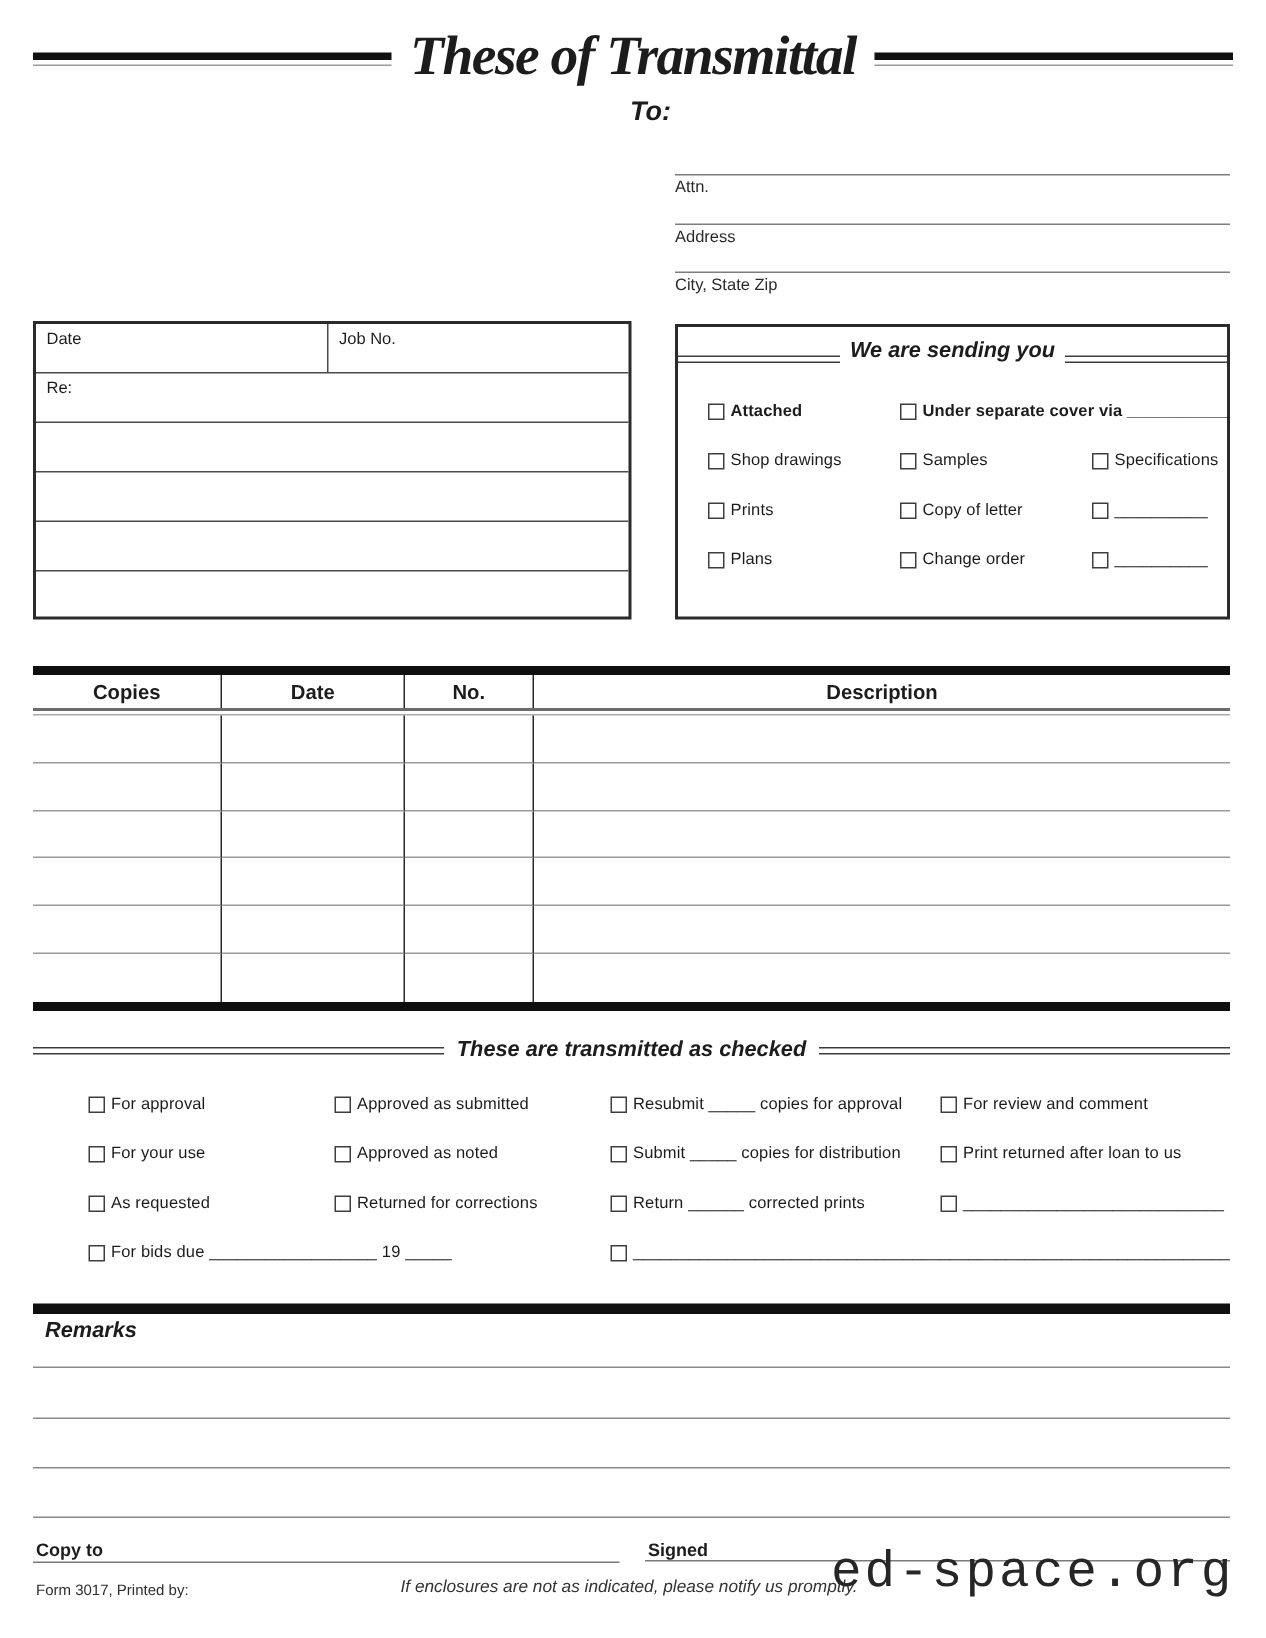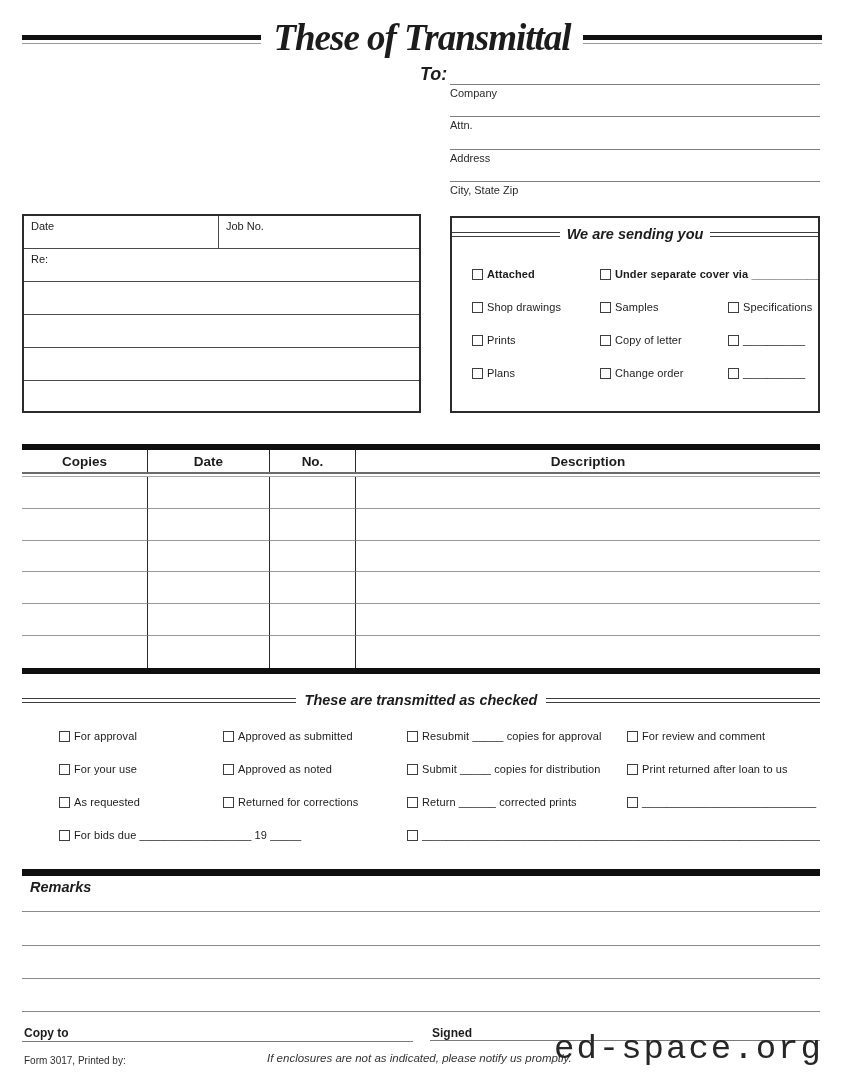--- a/index.html
+++ b/index.html
@@ -21,21 +21,21 @@
     padding-top:2px; font-size:11px; color:#2a2a2a; }
   
   .info-box { position:absolute; left:22px; top:214px; width:399px; height:199px; border:2px solid #2b2b2b; }
   .ib-row { display:flex; border-bottom:1px solid #4a4a4a; height:33px; font-size:11px; }
   .ib-row:last-child { border-bottom:none; flex:1; }
   .ib-cell { padding:4px 7px; }
   .ib-date { width:195px; border-right:1px solid #4a4a4a; }
   .ib-job { flex:1; }
   
   .send-box { position:absolute; left:450px; top:216px; width:370px; height:197px; border:2px solid #2b2b2b; }
-  .send-head { display:flex; align-items:center; margin-top:8px; }
+  .send-head { display:flex; align-items:flex-end; margin-top:8px; }
   .hline { flex:1; height:5px; border-top:1px solid #3d3d3d; border-bottom:1px solid #3d3d3d; }
   .send-title { margin:0 7px; font-style:italic; font-weight:bold; font-size:14.5px; white-space:nowrap; }
   .send-item { position:absolute; display:flex; align-items:center; font-size:11px; white-space:nowrap; }
   .send-item.bold { font-weight:bold; }
   .cb { display:inline-block; width:11px; height:11px; border:1px solid #3e3e3e; background:#fff;
     margin-right:4px; flex:0 0 auto; }
   
   .main-table { position:absolute; left:22px; top:444px; width:798px; }
   .bar { height:6px; background:#0f0f0f; }
   .thead { display:grid; grid-template-columns:126px 122px 86px 1fr; height:22px; }
@@ -74,21 +74,20 @@
 
 <div class="page">
 
   <div class="title-row">
     <div class="tline"></div>
     <div class="page-title">These of Transmittal</div>
     <div class="tline"></div>
   </div>
 
   <div class="to-label">To:</div>
-  <div class="to-field" style="top:84px">Company</div>
   <div class="to-field" style="top:116px">Attn.</div>
   <div class="to-field" style="top:181px">City, State Zip</div>
   <div class="to-field" style="top:149px">Address</div>
 
   <div class="info-box">
     <div class="ib-row">
       <div class="ib-cell ib-date">Date</div>
       <div class="ib-cell ib-job">Job No.</div>
     </div>
     <div class="ib-row">

